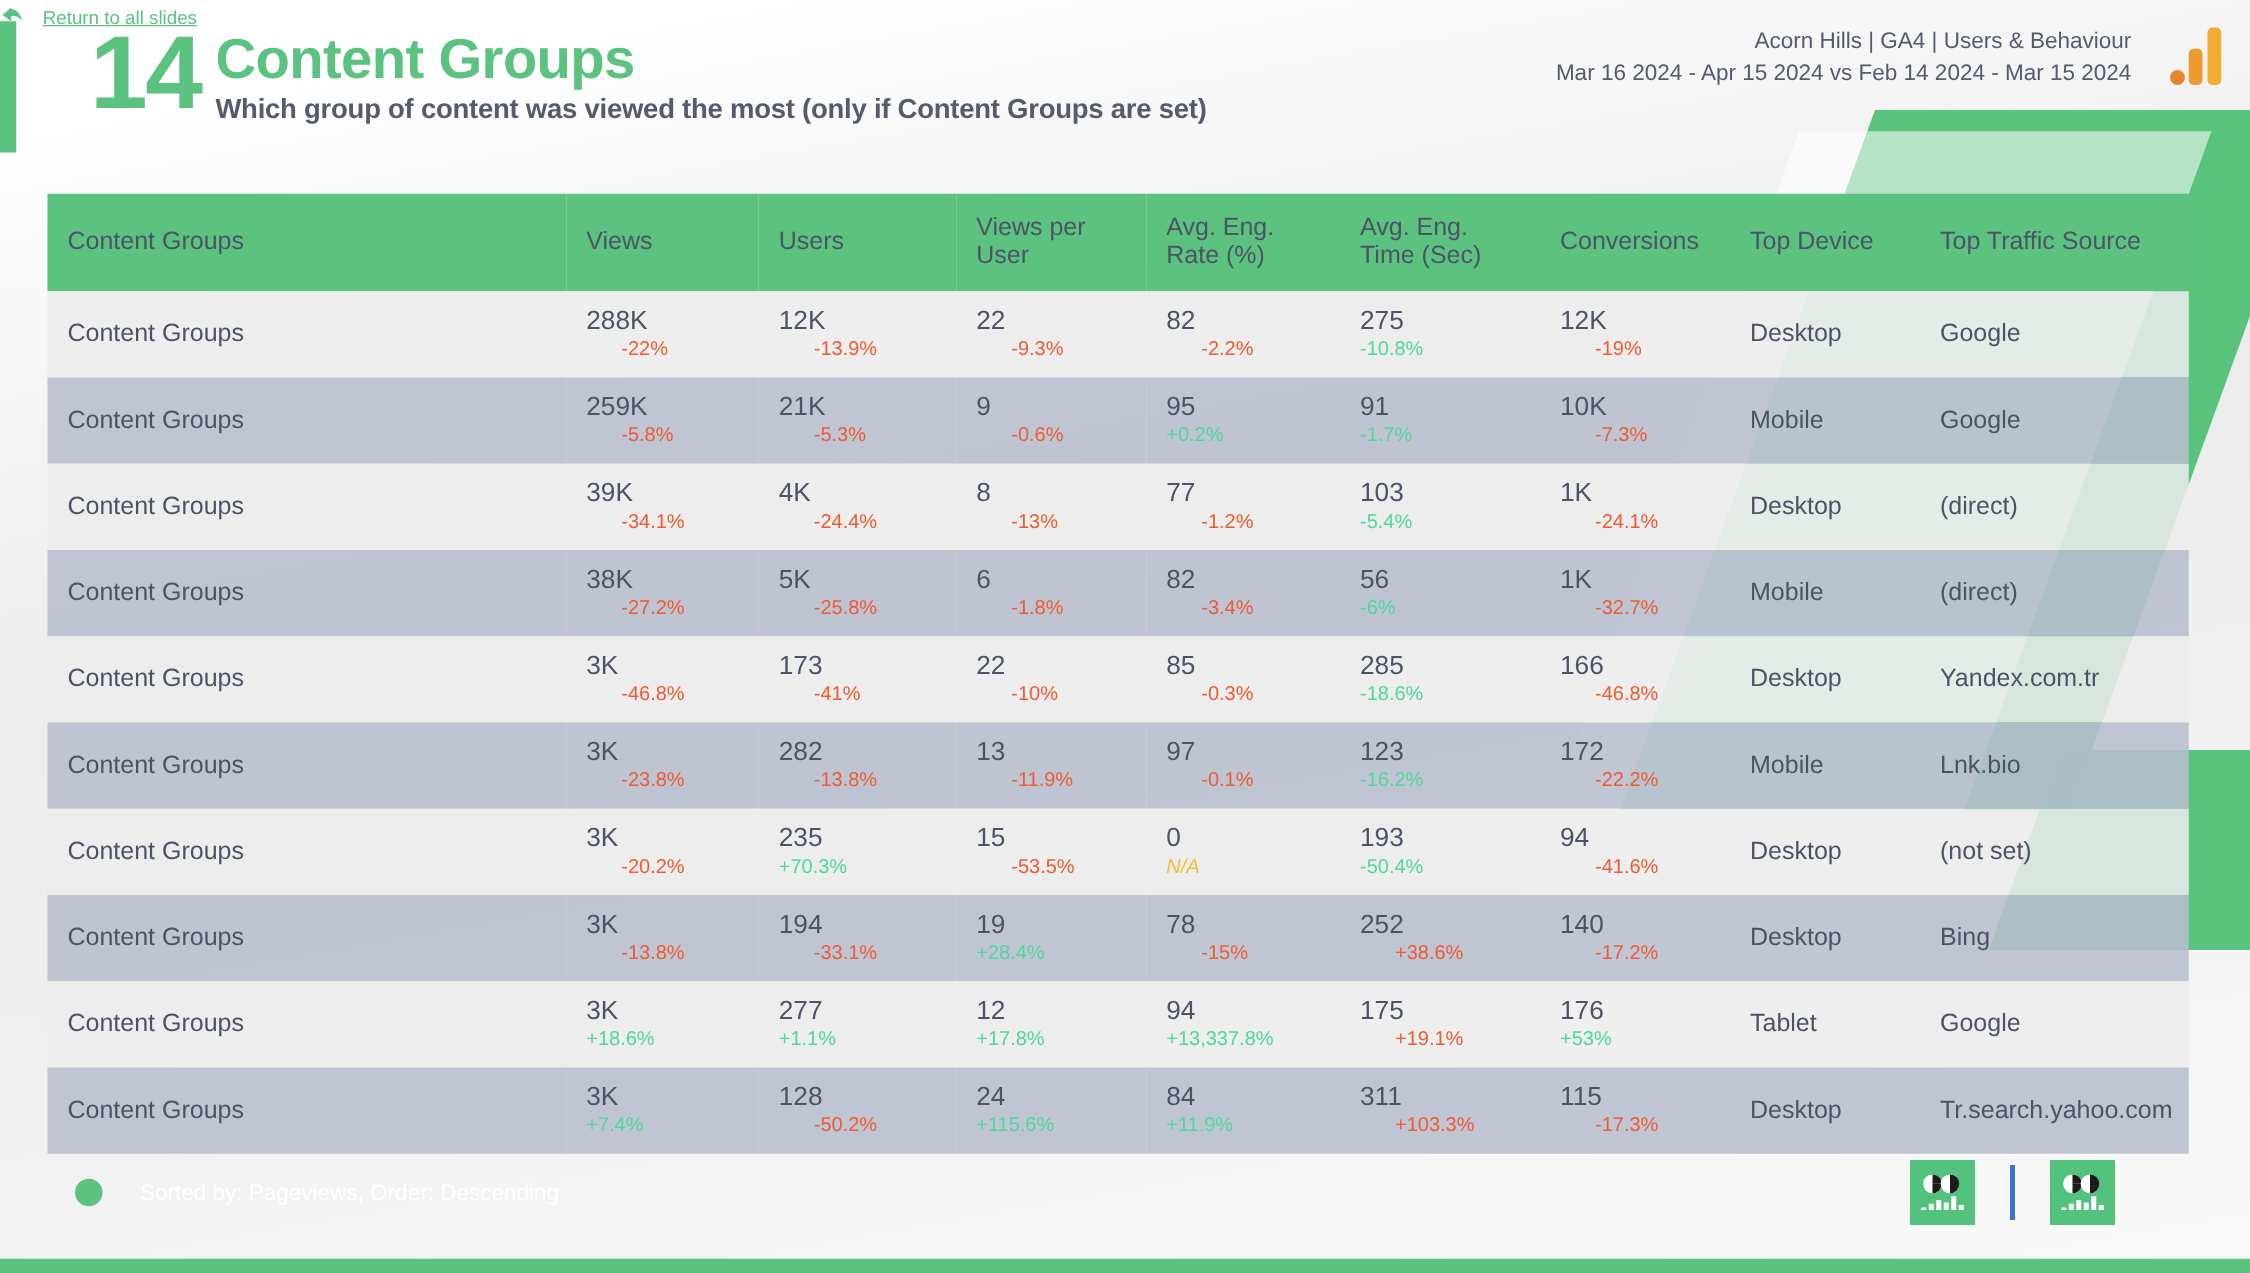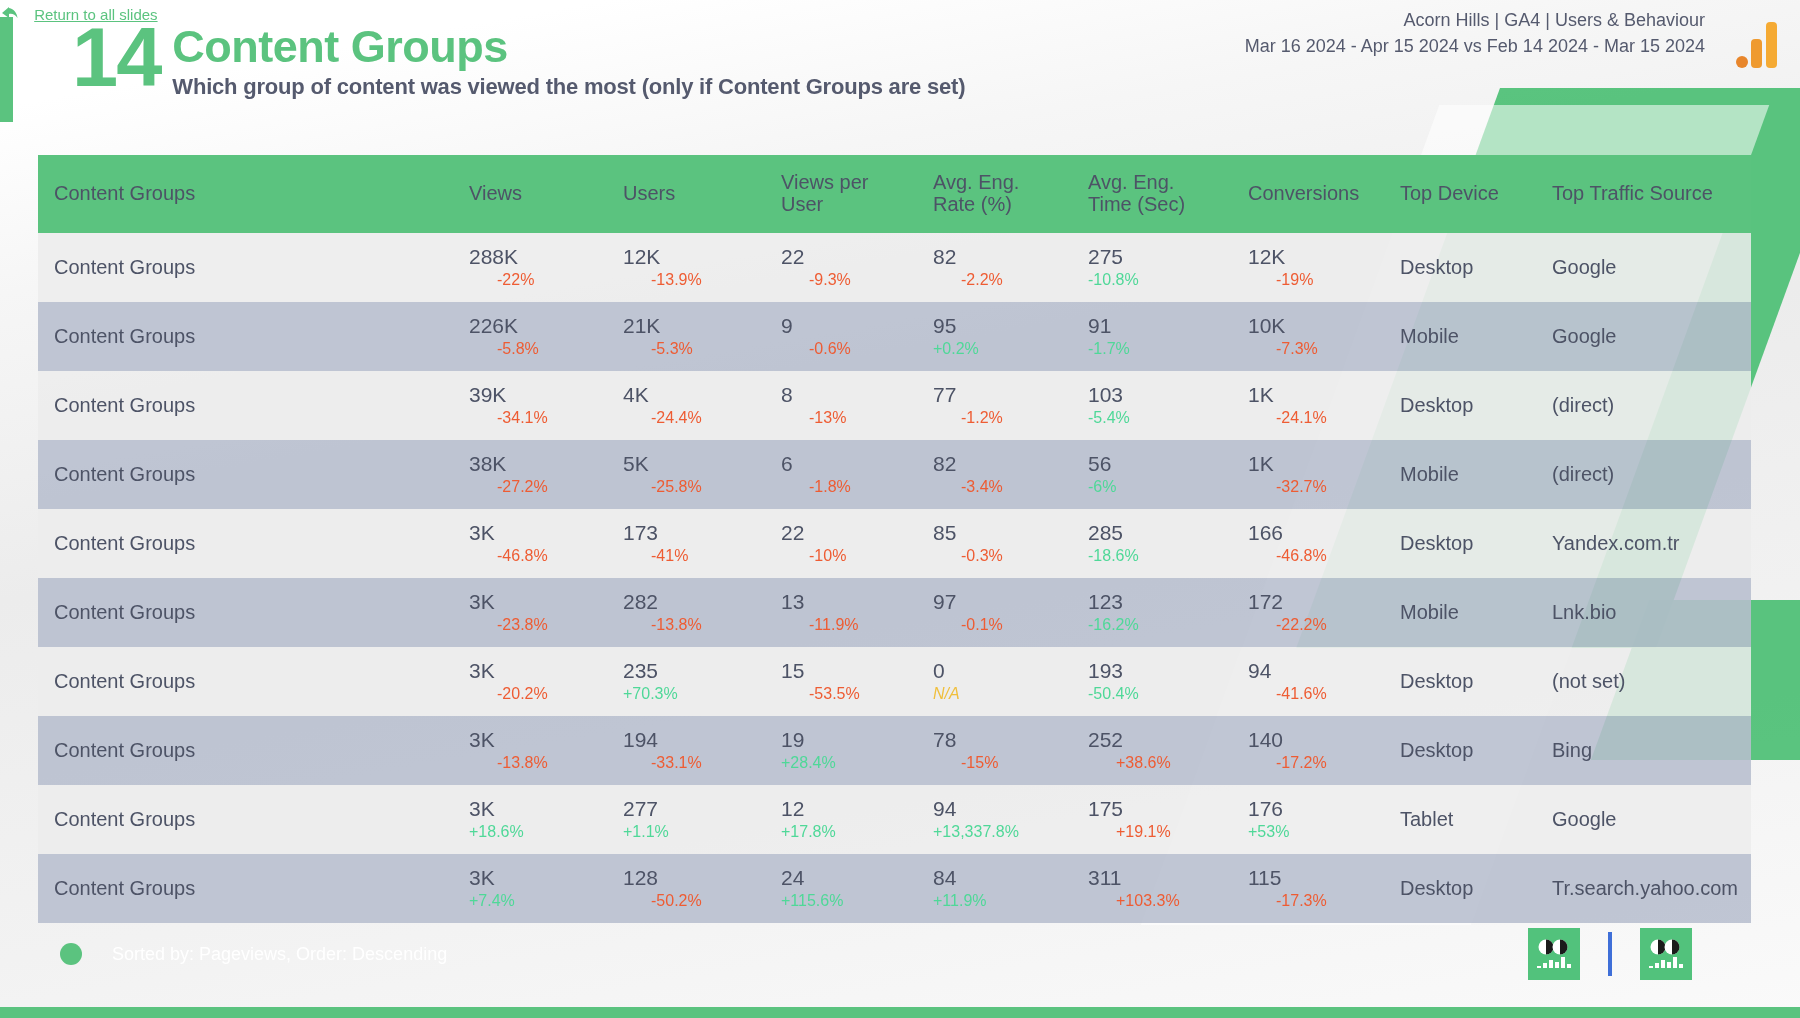--- a/index.html
+++ b/index.html
@@ -103,21 +103,21 @@
   #slide-subtitle {
     font-size: 22px;
     font-weight: bold;
     color: #555a6e;
     margin-top: 4px;
     letter-spacing: -.2px;
   }
 
   #meta-block {
     position: absolute;
-    right: 95px; top: 8px;
+    right: 95px; top: 20px;
     text-align: right;
     font-size: 18px;
     color: #555a6e;
     line-height: 1.42;
   }
 
   
   #ga-logo {
     position: absolute;
     right: 22px; top: 20px;
@@ -310,21 +310,21 @@
             <td>
               <span class="cell-main">12K</span>
               <span class="cell-delta delta-neg">-19%</span>
             </td>
             <td class="plain-cell">Desktop</td>
             <td class="plain-cell">Google</td>
           </tr>
           <tr class="even">
             <td class="plain-cell">Content Groups</td>
             <td>
-              <span class="cell-main">226K</span>
+              <span class="cell-main">259K</span>
               <span class="cell-delta delta-neg">-5.8%</span>
             </td>
             <td>
               <span class="cell-main">21K</span>
               <span class="cell-delta delta-neg">-5.3%</span>
             </td>
             <td>
               <span class="cell-main">9</span>
               <span class="cell-delta delta-neg">-0.6%</span>
             </td>

